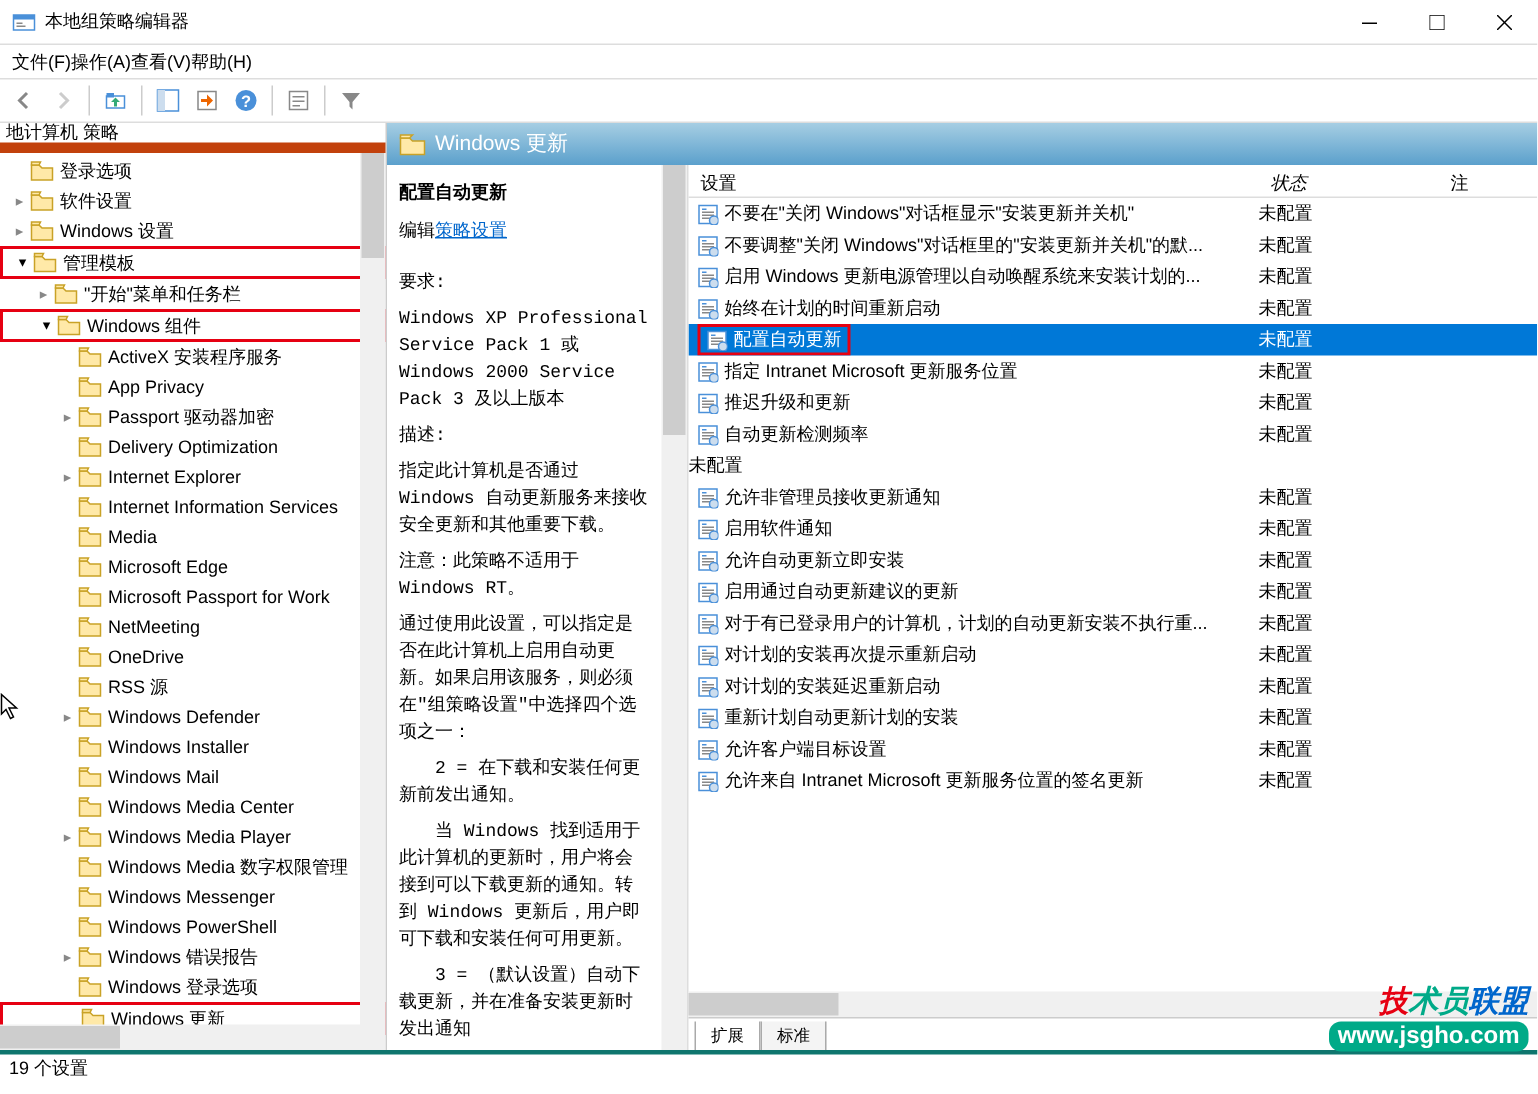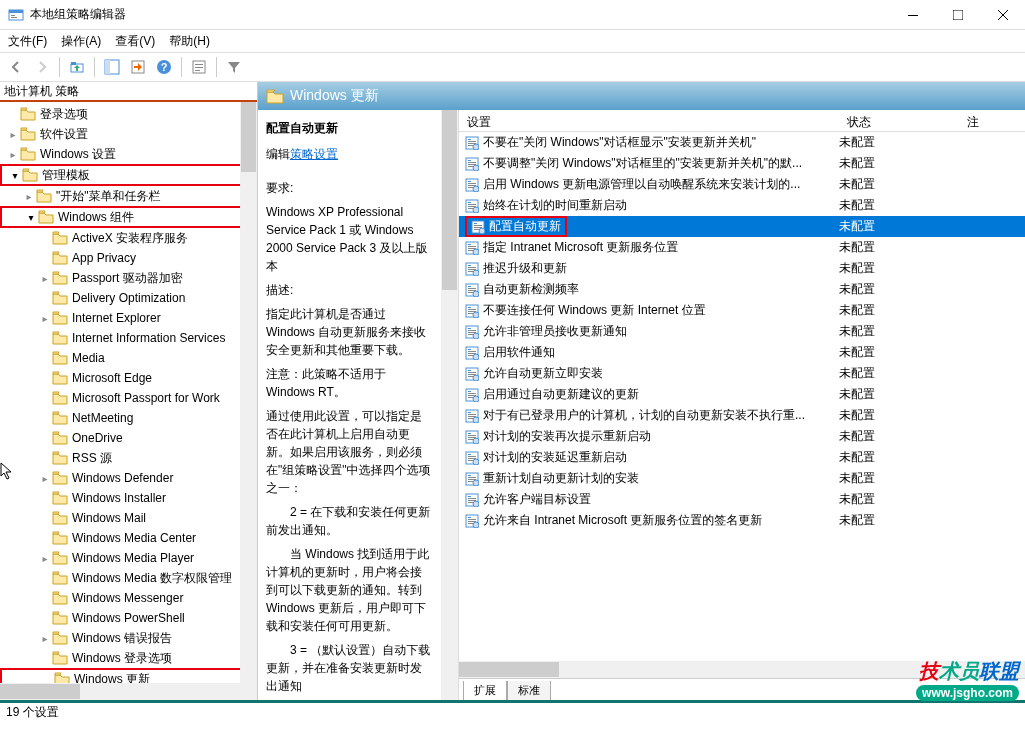--- a/index.html
+++ b/index.html
@@ -2,28 +2,28 @@
 <html><head>
 <meta charset="utf-8">
 <style>
   * { box-sizing: border-box; margin: 0; padding: 0; }
   body { font-family: "Microsoft YaHei", "Segoe UI", sans-serif; font-size: 12px; color: #000; background: #fff; width: 1025px; height: 729px; overflow: hidden; position: relative; }
   .titlebar { height: 30px; display: flex; align-items: center; padding-left: 8px; border-bottom: 1px solid #ddd; }
   .titlebar .icon { width: 16px; height: 16px; margin-right: 6px; }
   .titlebar .title { flex: 1; }
   .titlebar .controls { display: flex; }
   .titlebar .controls div { width: 45px; height: 29px; display: flex; align-items: center; justify-content: center; }
-  .menubar { height: 22px; display: flex; align-items: center; padding-left: 8px; gap: 14px; }
+  .menubar { height: 22px; display: flex; align-items: center; padding-left: 8px; }
   .menubar span { cursor: default; }
   .toolbar { height: 30px; display: flex; align-items: center; padding-left: 4px; border-top: 1px solid #ddd; border-bottom: 1px solid #ddd; gap: 2px; }
   .toolbar .tbtn { width: 24px; height: 24px; display: flex; align-items: center; justify-content: center; border: 1px solid transparent; }
   .toolbar .sep { width: 1px; height: 20px; background: #ccc; margin: 0 3px; }
   .main { display: flex; height: 618px; }
   .tree-panel { width: 258px; border-right: 1px solid #ccc; display: flex; flex-direction: column; }
-  .tree-header { height: 20px; padding-left: 4px; border-bottom: 2px solid #c2410c; display: flex; align-items: center; }
+  .tree-header { height: 20px; padding-left: 4px; border-bottom: 7px solid #c2410c; display: flex; align-items: center; }
   .tree-scroll { flex: 1; overflow: hidden; position: relative; }
   .tree-scroll .vscroll { position: absolute; right: 0; top: 0; bottom: 0; width: 17px; background: #f0f0f0; }
   .tree-scroll .vscroll .thumb { position: absolute; left: 1px; right: 1px; top: 0; height: 70px; background: #cdcdcd; }
   .tree-scroll .hscroll { position: absolute; left: 0; right: 17px; bottom: 0; height: 17px; background: #f0f0f0; }
   .tree-scroll .hscroll .thumb { position: absolute; top: 1px; bottom: 1px; left: 0; width: 80px; background: #cdcdcd; }
   .tree { padding: 2px 0 20px 0; }
   .tree .node { display: flex; align-items: center; height: 20px; white-space: nowrap; }
   .tree .arrow { width: 14px; text-align: center; color: #666; font-size: 10px; }
   .tree .folder { width: 16px; height: 16px; margin-right: 4px; flex-shrink:0; }
   .tree .label { }
@@ -33,26 +33,26 @@
   .tree .ind3 { padding-left: 38px; }
   .right-panel { flex: 1; display: flex; flex-direction: column; overflow: hidden; }
   .right-header { height: 28px; background: #6baed6; background: linear-gradient(#a6cee3,#5ba0cc); color: #fff; display: flex; align-items: center; padding-left: 8px; gap: 6px; font-size: 14px; }
   .right-body { flex: 1; display: flex; overflow: hidden; }
   .desc-panel { width: 200px; padding: 10px 8px; position: relative; }
   .desc-panel .vscroll { position: absolute; right: 0; top: 0; bottom: 0; width: 17px; background: #f0f0f0; }
   .desc-panel .vscroll .thumb { position: absolute; left: 1px; right: 1px; top: 0; height: 180px; background: #cdcdcd; }
   .desc-panel h4 { font-weight: bold; margin-bottom: 8px; }
   .desc-panel .link { color: #0066cc; text-decoration: underline; margin-bottom: 10px; display: inline-block; }
   .desc-panel .prefix { }
-  .desc-panel p { margin: 6px 0; line-height: 1.5; padding-right: 18px; }
+  .desc-panel p { margin: 6px 0; line-height: 1.5; padding-right: 18px; font-family: Liberation Mono, monospace; }
   .table-panel { flex: 1; display: flex; flex-direction: column; border-left: 1px solid #ddd; }
   .table-header { display: flex; height: 22px; border-bottom: 1px solid #ddd; align-items: flex-end; }
   .table-header .col { padding-left: 8px; }
   .col-setting { width: 380px; }
-  .col-status { width: 120px; }
+  .col-status { width: 120px; font-style: italic; }
   .col-comment { flex: 1; }
   .table-body { flex: 1; overflow: hidden; }
   .row { display: flex; align-items: center; height: 21px; }
   .row .cell-setting { width: 380px; padding-left: 6px; display: flex; align-items: center; gap: 4px; white-space: nowrap; overflow: hidden; }
   .row .cell-status { width: 120px; }
   .row.selected { background: #0078d7; color: #fff; }
   .row.selected .cell-setting { position: relative; }
   .row.hl-red .cell-setting .innerwrap { border: 2px solid #e60012; display: flex; align-items: center; gap: 4px; padding: 0 4px; height: 21px; }
   .policy-icon { width: 14px; height: 14px; flex-shrink: 0; }
   .tabs { height: 22px; display: flex; align-items: flex-end; padding-left: 4px; border-top: 1px solid #ccc; gap: 0; }
@@ -61,21 +61,21 @@
   .statusbar { height: 22px; border-top: 3px solid #0f766e; display: flex; align-items: center; padding-left: 6px; }
   .sb-hscroll { height: 17px; background: #f0f0f0; position: relative; }
   .sb-hscroll .thumb { position: absolute; top: 1px; bottom: 1px; left: 0; width: 100px; background: #cdcdcd; }
   
   .folder svg, .right-header svg, .policy-icon svg { display: block; }
   .watermark { position: absolute; right: 6px; bottom: 28px; text-align: right; font-weight: bold; font-style: italic; pointer-events: none; }
   .watermark .line1 { font-size: 20px; }
   .watermark .line1 span.c1 { color: #e60012; }
   .watermark .line1 span.c2 { color: #0a8; }
   .watermark .line1 span.c3 { color: #06c; }
-  .watermark .line2 { font-size: 12px; color: #0a8; background: #0a8; color: #fff; padding: 1px 6px; border-radius: 8px; display: inline-block; font-style: normal; }
+  .watermark .line2 { font-size: 16px; color: #0a8; background: #0a8; color: #fff; padding: 1px 6px; border-radius: 8px; display: inline-block; font-style: normal; }
   .cursor-arrow { position: absolute; left: 0; top: 462px; font-size: 14px; color: #000; pointer-events:none; }
 </style>
 </head>
 <body>
 
 <div class="titlebar">
   <span class="icon">
     <svg width="16" height="16">
         <rect x="1" y="3" width="14" height="10" fill="#fff" stroke="#4a90d9"></rect>
         <rect x="1" y="3" width="14" height="3" fill="#4a90d9"></rect>
@@ -636,33 +636,20 @@
                     <rect x="3" y="7" width="8" height="1" fill="#888"></rect>
                     <rect x="3" y="9" width="6" height="1" fill="#888"></rect>
                     <circle cx="11" cy="11" r="3" fill="#cde" stroke="#4a90d9"></circle>
                   </svg>
                 </span>
                 <span>自动更新检测频率</span>
               </div>
               <div class="cell-status">未配置</div>
             </div>
             <div class="row">
-              <div class="cell-setting">
-                <span class="policy-icon">
-                  <svg width="14" height="14">
-                    <rect x="1" y="1" width="12" height="12" fill="#fff" stroke="#4a90d9"></rect>
-                    <rect x="3" y="3" width="3" height="1" fill="#4a90d9"></rect>
-                    <rect x="3" y="5" width="8" height="1" fill="#888"></rect>
-                    <rect x="3" y="7" width="8" height="1" fill="#888"></rect>
-                    <rect x="3" y="9" width="6" height="1" fill="#888"></rect>
-                    <circle cx="11" cy="11" r="3" fill="#cde" stroke="#4a90d9"></circle>
-                  </svg>
-                </span>
-                <span>不要连接任何 Windows 更新 Internet 位置</span>
-              </div>
               <div class="cell-status">未配置</div>
             </div>
             <div class="row">
               <div class="cell-setting">
                 <span class="policy-icon">
                   <svg width="14" height="14">
                     <rect x="1" y="1" width="12" height="12" fill="#fff" stroke="#4a90d9"></rect>
                     <rect x="3" y="3" width="3" height="1" fill="#4a90d9"></rect>
                     <rect x="3" y="5" width="8" height="1" fill="#888"></rect>
                     <rect x="3" y="7" width="8" height="1" fill="#888"></rect>

